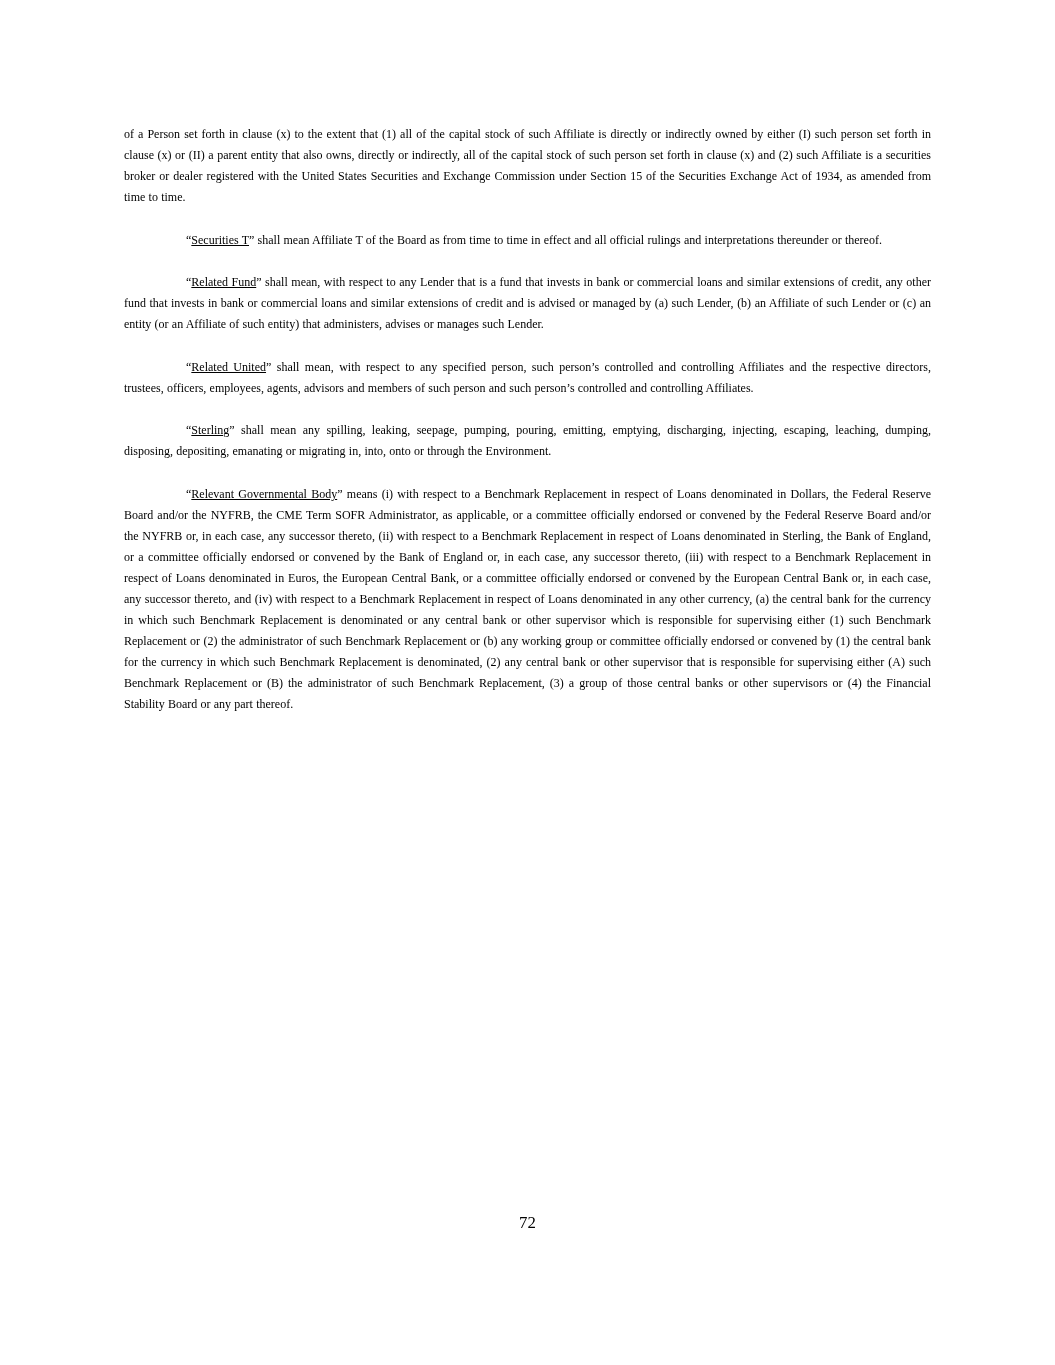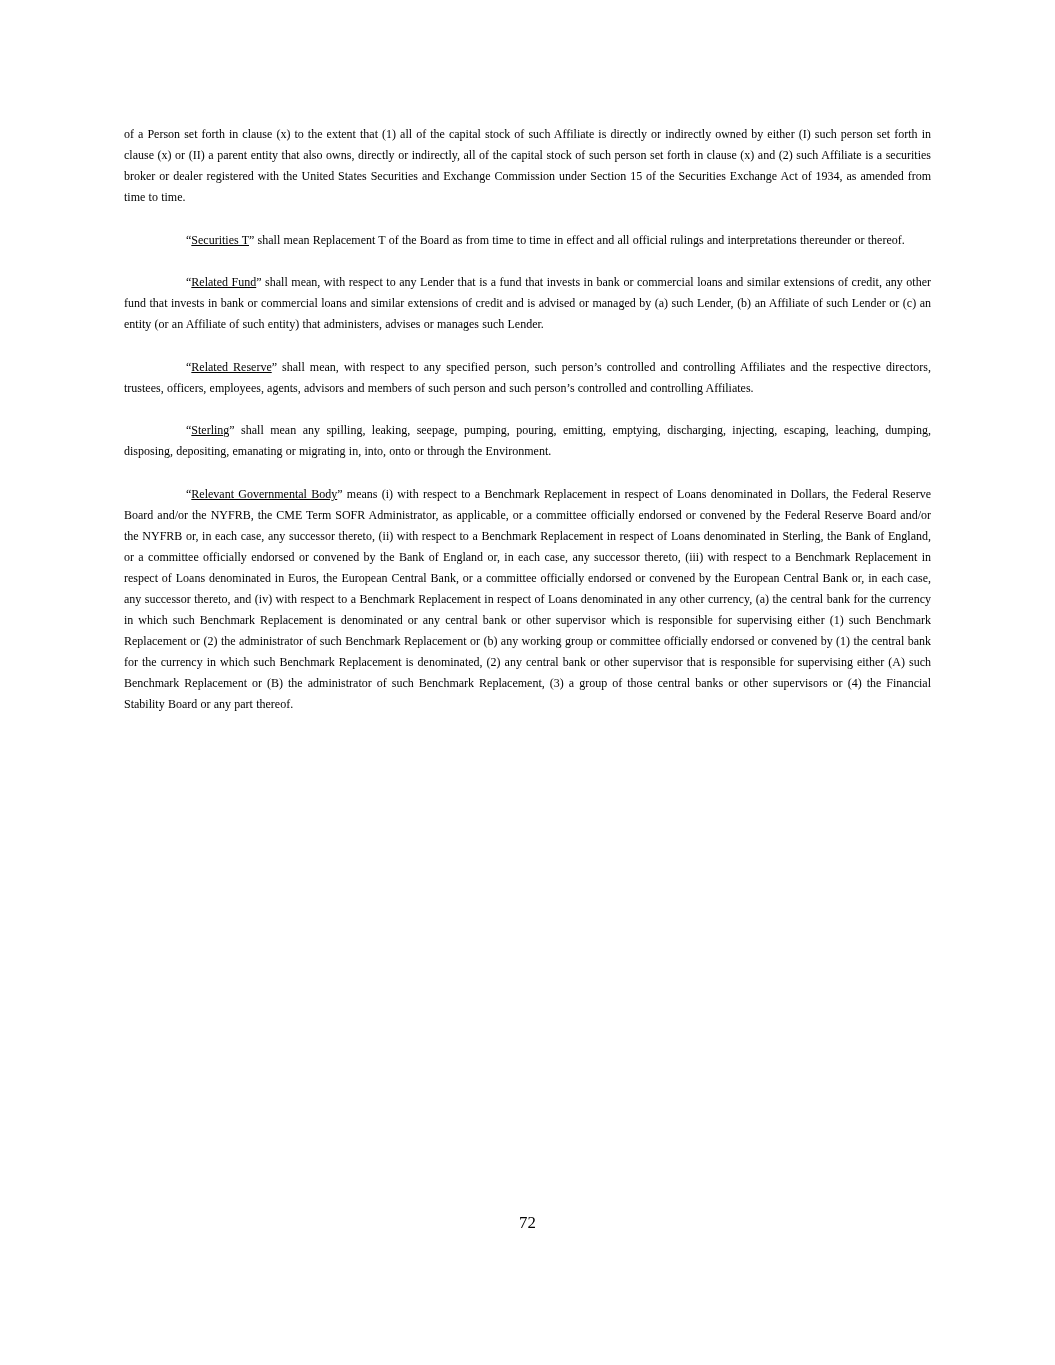--- a/index.html
+++ b/index.html
@@ -46,27 +46,27 @@
   }
 </style>
 </head>
 <body>
 
 <div class="page">
   <div class="content">
 
     <p class="para"><span>of a Person set forth in clause (x) to the extent that (1) all of the capital stock of such Affiliate is directly or indirectly owned by either (I) such person set forth in clause (x) or (II) a parent entity that also owns, directly or indirectly, all of the capital stock of such person set forth in clause (x) and (2) such Affiliate is a securities broker or dealer registered with the United States Securities and Exchange Commission under Section 15 of the Securities Exchange Act of 1934, as amended from time to time.</span></p>
 
-    <p class="para indent"><span>“</span><span class="term">Securities T</span><span>” shall mean Replacement T of the Board as from time to time in effect and all official rulings and interpretations thereunder or thereof.</span></p>
+    <p class="para indent"><span>“</span><span class="term">Securities T</span><span>” shall mean Affiliate T of the Board as from time to time in effect and all official rulings and interpretations thereunder or thereof.</span></p>
 
 
 
     <p class="para indent"><span>“</span><span class="term">Related Fund</span><span>” shall mean, with respect to any Lender that is a fund that invests in bank or commercial loans and similar extensions of credit, any other fund that invests in bank or commercial loans and similar extensions of credit and is advised or managed by (a) such Lender, (b) an Affiliate of such Lender or (c) an entity (or an Affiliate of such entity) that administers, advises or manages such Lender.</span></p>
 
-    <p class="para indent"><span>“</span><span class="term">Related Reserve</span><span>” shall mean, with respect to any specified person, such person’s controlled and controlling Affiliates and the respective directors, trustees, officers, employees, agents, advisors and members of such person and such person’s controlled and controlling Affiliates.</span></p>
+    <p class="para indent"><span>“</span><span class="term">Related United</span><span>” shall mean, with respect to any specified person, such person’s controlled and controlling Affiliates and the respective directors, trustees, officers, employees, agents, advisors and members of such person and such person’s controlled and controlling Affiliates.</span></p>
 
     <p class="para indent"><span>“</span><span class="term">Sterling</span><span>” shall mean any spilling, leaking, seepage, pumping, pouring, emitting, emptying, discharging, injecting, escaping, leaching, dumping, disposing, depositing, emanating or migrating in, into, onto or through the Environment.</span></p>
 
     <p class="para indent"><span>“</span><span class="term">Relevant Governmental Body</span><span>” means (i) with respect to a Benchmark Replacement in respect of Loans denominated in Dollars, the Federal Reserve Board and/or the NYFRB, the CME Term SOFR Administrator, as applicable, or a committee officially endorsed or convened by the Federal Reserve Board and/or the NYFRB or, in each case, any successor thereto, (ii) with respect to a Benchmark Replacement in respect of Loans denominated in Sterling, the Bank of England, or a committee officially endorsed or convened by the Bank of England or, in each case, any successor thereto, (iii) with respect to a Benchmark Replacement in respect of Loans denominated in Euros, the European Central Bank, or a committee officially endorsed or convened by the European Central Bank or, in each case, any successor thereto, and (iv) with respect to a Benchmark Replacement in respect of Loans denominated in any other currency, (a) the central bank for the currency in which such Benchmark Replacement is denominated or any central bank or other supervisor which is responsible for supervising either (1) such Benchmark Replacement or (2) the administrator of such Benchmark Replacement or (b) any working group or committee officially endorsed or convened by (1) the central bank for the currency in which such Benchmark Replacement is denominated, (2) any central bank or other supervisor that is responsible for supervising either (A) such Benchmark Replacement or (B) the administrator of such Benchmark Replacement, (3) a group of those central banks or other supervisors or (4) the Financial Stability Board or any part thereof.</span></p>
 
 
   </div>
 
   <div class="page-number">72</div>
 </div>

